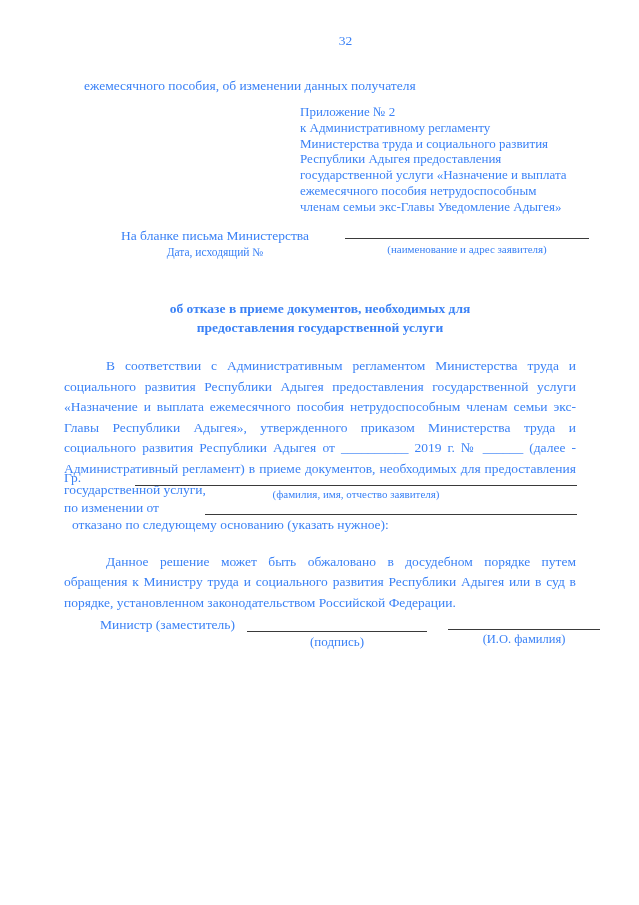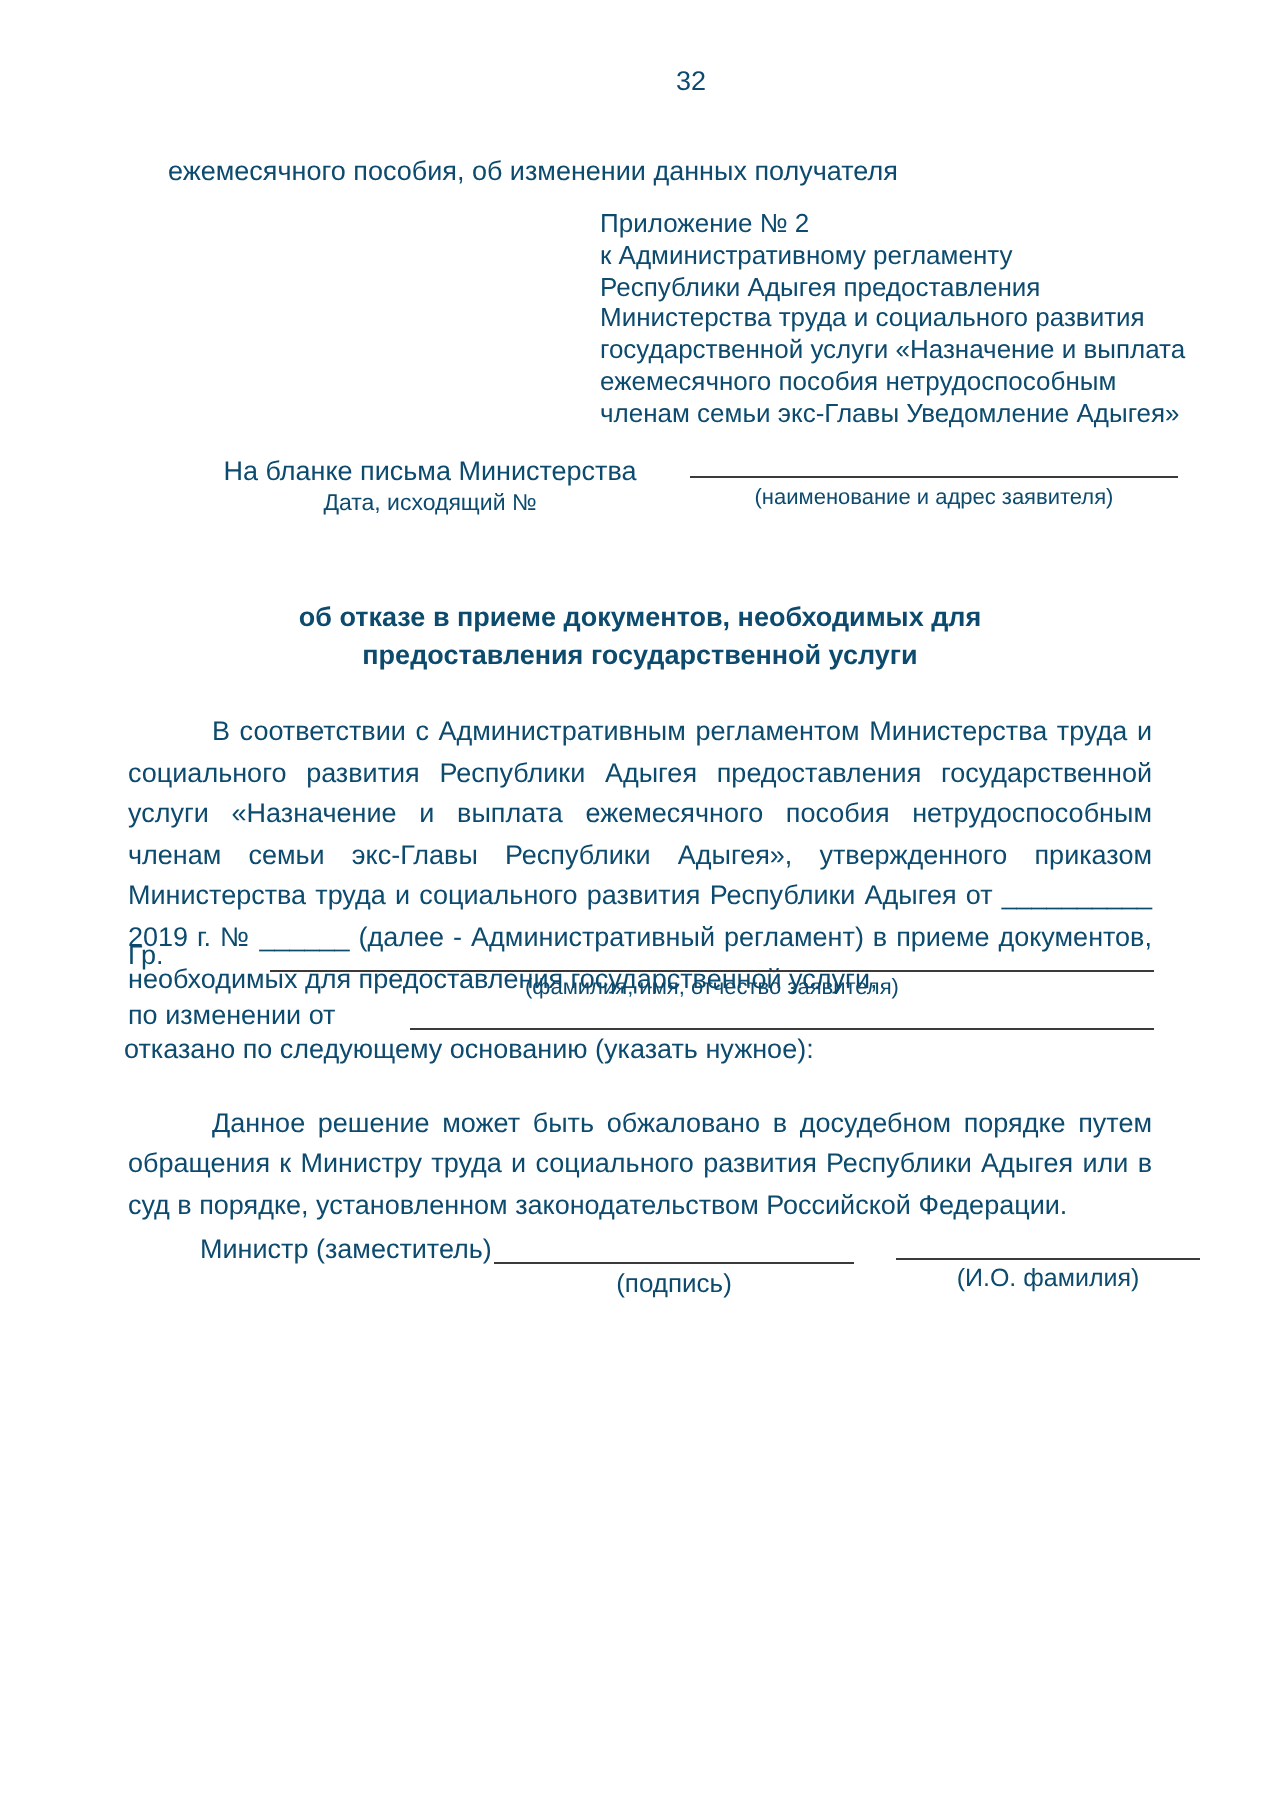--- a/index.html
+++ b/index.html
@@ -5,22 +5,22 @@
   html, body {
     margin: 0;
     padding: 0;
     background: #ffffff;
   }
   .page {
     position: relative;
     width: 639px;
     height: 905px;
     background: #ffffff;
-    font-family: Liberation Sans, sans-serif;
-    color: #0c4a6e;
+    font-family: Liberation Serif, serif;
+    color: #3b82f6;
     font-size: 13.5px;
     overflow: hidden;
   }
   .abs { position: absolute; }
 
   .page-number {
     top: 33px; left: 52px; width: 587px;
     text-align: center;
     font-size: 13.5px;
   }
@@ -84,21 +84,21 @@
     text-align: center;
     font-size: 11px;
   }
   .statement-label {
     top: 500px; left: 64px;
   }
   .statement-line {
     top: 513px; left: 205px; width: 372px;
   }
   .refusal-line {
-    top: 517px; left: 62px; width: 512px;
+    top: 517px; left: 72px; width: 512px;
   }
   .appeal-paragraph {
     top: 552px; left: 64px; width: 512px;
     text-align: justify;
     text-indent: 42px;
     line-height: 20.4px;
   }
   .sig-label {
     top: 617px; left: 100px;
   }
@@ -124,22 +124,22 @@
 
 <div class="page">
 
   <div class="abs page-number">32</div>
 
   <div class="abs continuation">ежемесячного пособия, об изменении данных получателя</div>
 
   <div class="abs appendix">
     <div>Приложение № 2</div>
     <div>к Административному регламенту</div>
+    <div>Министерства труда и социального развития</div>
     <div>Республики Адыгея предоставления</div>
-    <div>Министерства труда и социального развития</div>
     <div>государственной услуги «Назначение и выплата</div>
     <div>ежемесячного пособия нетрудоспособным</div>
     <div>членам семьи экс-Главы Уведомление Адыгея»</div>
   </div>
 
   <div class="abs letterhead-left">
     <div>На бланке письма Министерства</div>
     <div class="sub">Дата, исходящий №</div>
   </div>
 

